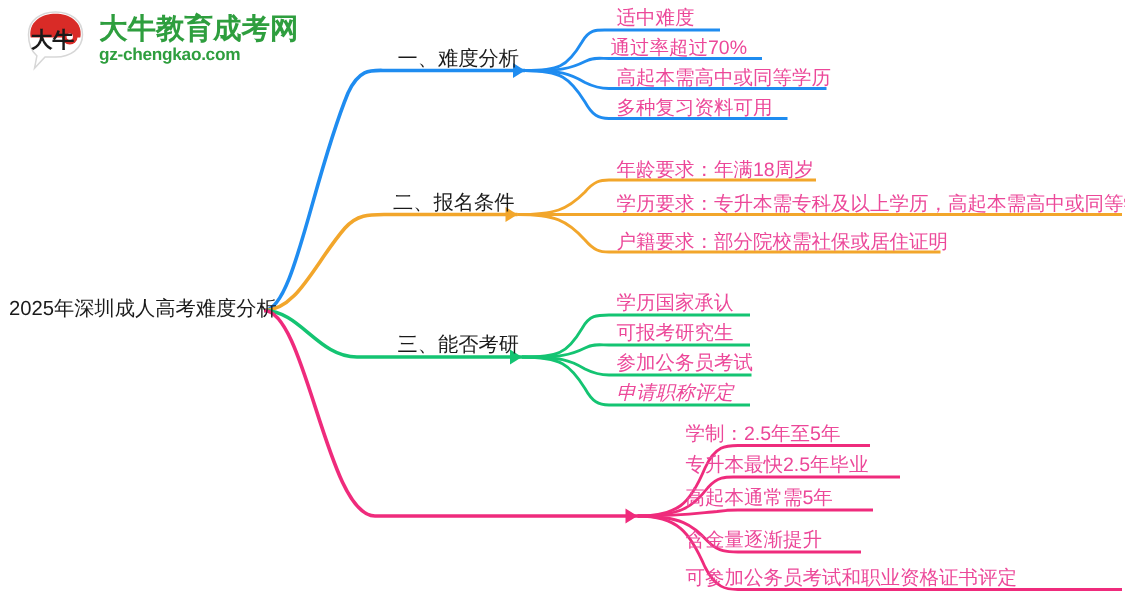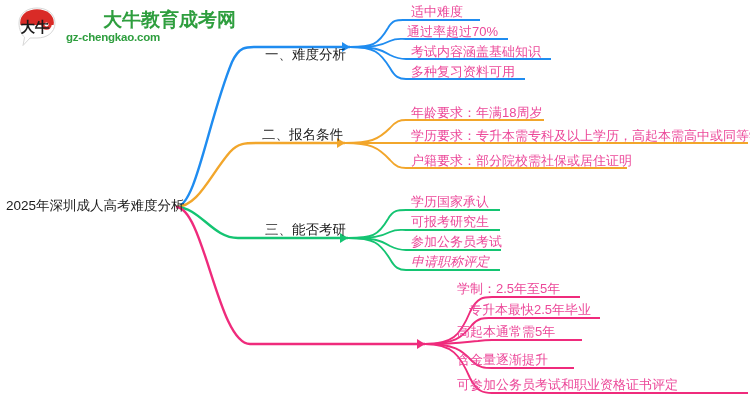--- a/index.html
+++ b/index.html
@@ -43,21 +43,20 @@
     flex-direction: column;
     justify-content: center;
     line-height: 1;
   }
   .logo-title {
     font-size: 19px;
     font-weight: bold;
     color: #2e9e3e;
     letter-spacing: 0px;
     white-space: nowrap;
-    margin-left: 37px;
   }
   .logo-sub {
     font-size: 11.5px;
     font-weight: bold;
     color: #2e9e3e;
     letter-spacing: -0.2px;
     margin-top: 3px;
     white-space: nowrap;
   }
 
@@ -184,36 +183,36 @@
       <path d="M425 344 C 454 344 462 350 472 361 C 479 368 485 368 492 368" fill="none" stroke="#ef2b7c" stroke-width="1.9"></path>
       <path d="M492 368 L 574 368" fill="none" stroke="#ef2b7c" stroke-width="1.9"></path>
 
       <path d="M425 344 C 452 344 460 355 470 378 C 477 392 484 393 492 393" fill="none" stroke="#ef2b7c" stroke-width="1.9"></path>
       <path d="M492 393 L 748 393" fill="none" stroke="#ef2b7c" stroke-width="1.9"></path>
     </g>
   </svg>
 
   <div class="node node-root" style="left:6px; top:198px;">2025年深圳成人高考难度分析</div>
 
-  <div class="node node-branch" style="left:265px; top:31px;margin-top:16px;">一、难度分析</div>
+  <div class="node node-branch" style="left:265px; top:31px;">一、难度分析</div>
   <div class="node node-leaf" style="left:411px; top:4px;">适中难度</div>
   <div class="node node-leaf" style="left:407px; top:24px;">通过率超过70%</div>
-  <div class="node node-leaf" style="left:411px; top:44px;">考试内容涵盖基础知识</div>
+  <div class="node node-leaf" style="left:411px; top:44px;">高起本需高中或同等学历</div>
   <div class="node node-leaf" style="left:411px; top:64px;">多种复习资料可用</div>
 
   <div class="node node-branch" style="left:262px; top:127px;">二、报名条件</div>
   <div class="node node-leaf" style="left:411px; top:105px;">年龄要求：年满18周岁</div>
   <div class="node node-leaf" style="left:411px; top:128px;">学历要求：专升本需专科及以上学历，高起本需高中或同等学历</div>
   <div class="node node-leaf" style="left:411px; top:153px;">户籍要求：部分院校需社保或居住证明</div>
 
   <div class="node node-branch" style="left:265px; top:222px;">三、能否考研</div>
   <div class="node node-leaf" style="left:411px; top:194px;">学历国家承认</div>
   <div class="node node-leaf" style="left:411px; top:214px;">可报考研究生</div>
   <div class="node node-leaf" style="left:411px; top:234px;">参加公务员考试</div>
   <div class="node node-leaf" style="left:411px; top:254px;font-style:italic;">申请职称评定</div>
 
   <div class="node node-leaf" style="left:457px; top:281px;">学制：2.5年至5年</div>
-  <div class="node node-leaf" style="left:457px; top:302px;margin-left:12px;">专升本最快2.5年毕业</div>
+  <div class="node node-leaf" style="left:457px; top:302px;">专升本最快2.5年毕业</div>
   <div class="node node-leaf" style="left:457px; top:324px;">高起本通常需5年</div>
   <div class="node node-leaf" style="left:457px; top:352px;">含金量逐渐提升</div>
   <div class="node node-leaf" style="left:457px; top:377px;">可参加公务员考试和职业资格证书评定</div>
 
 </div>
 
 </body></html>

